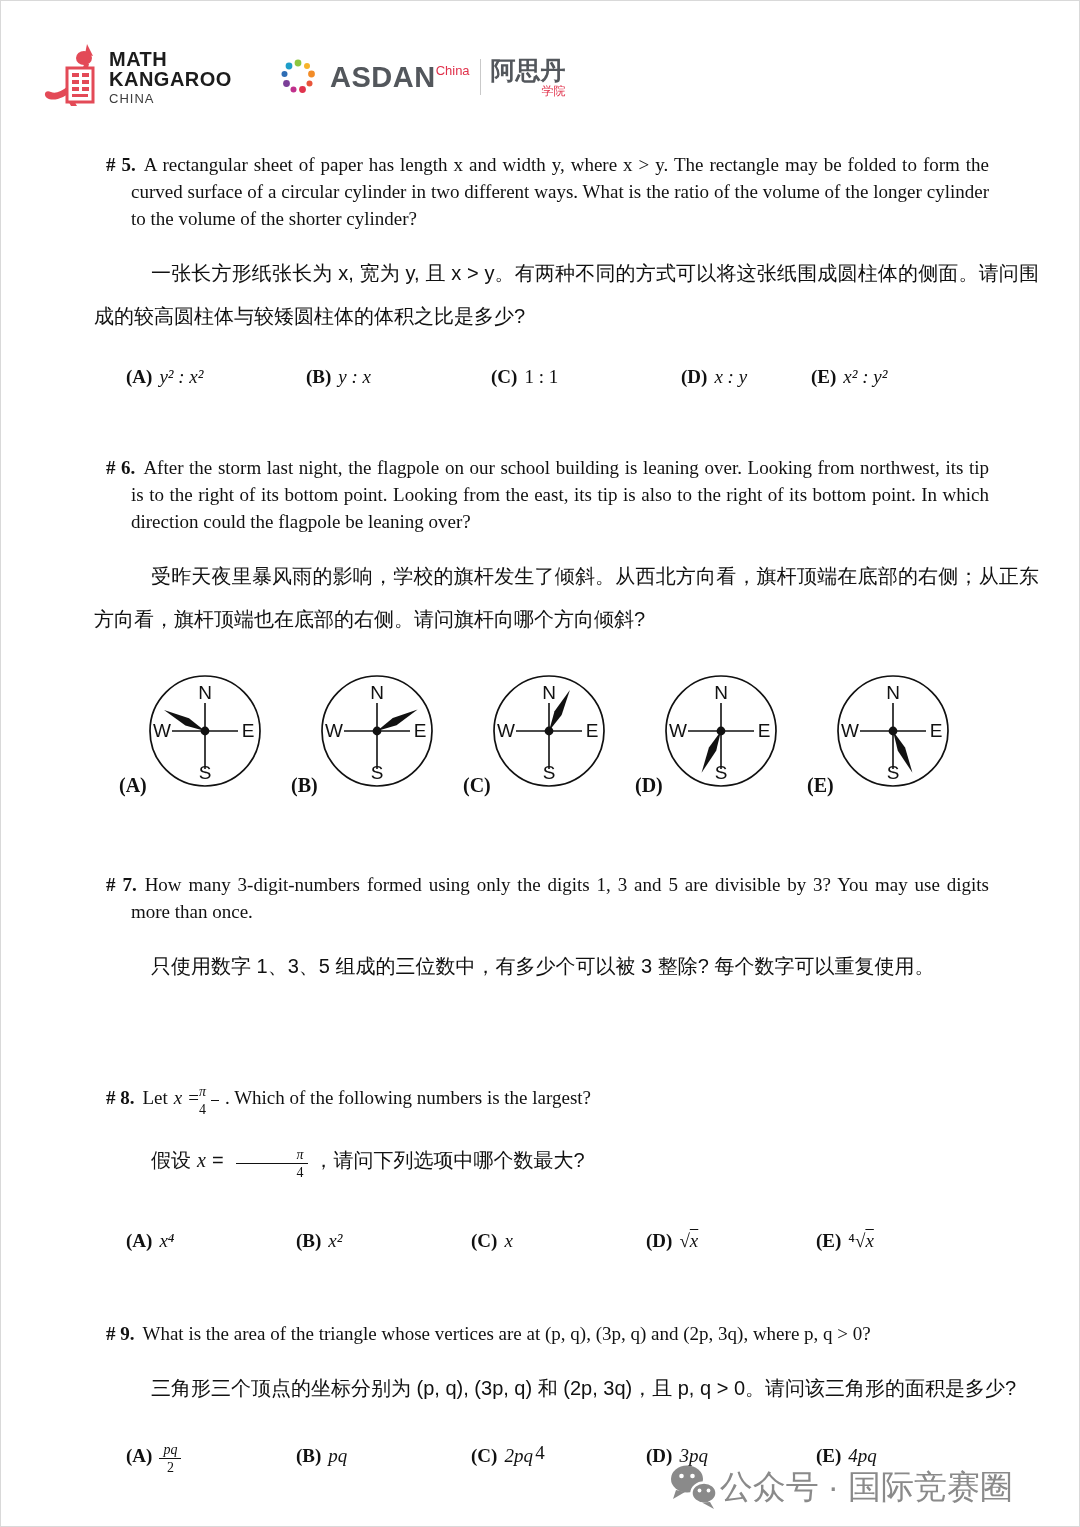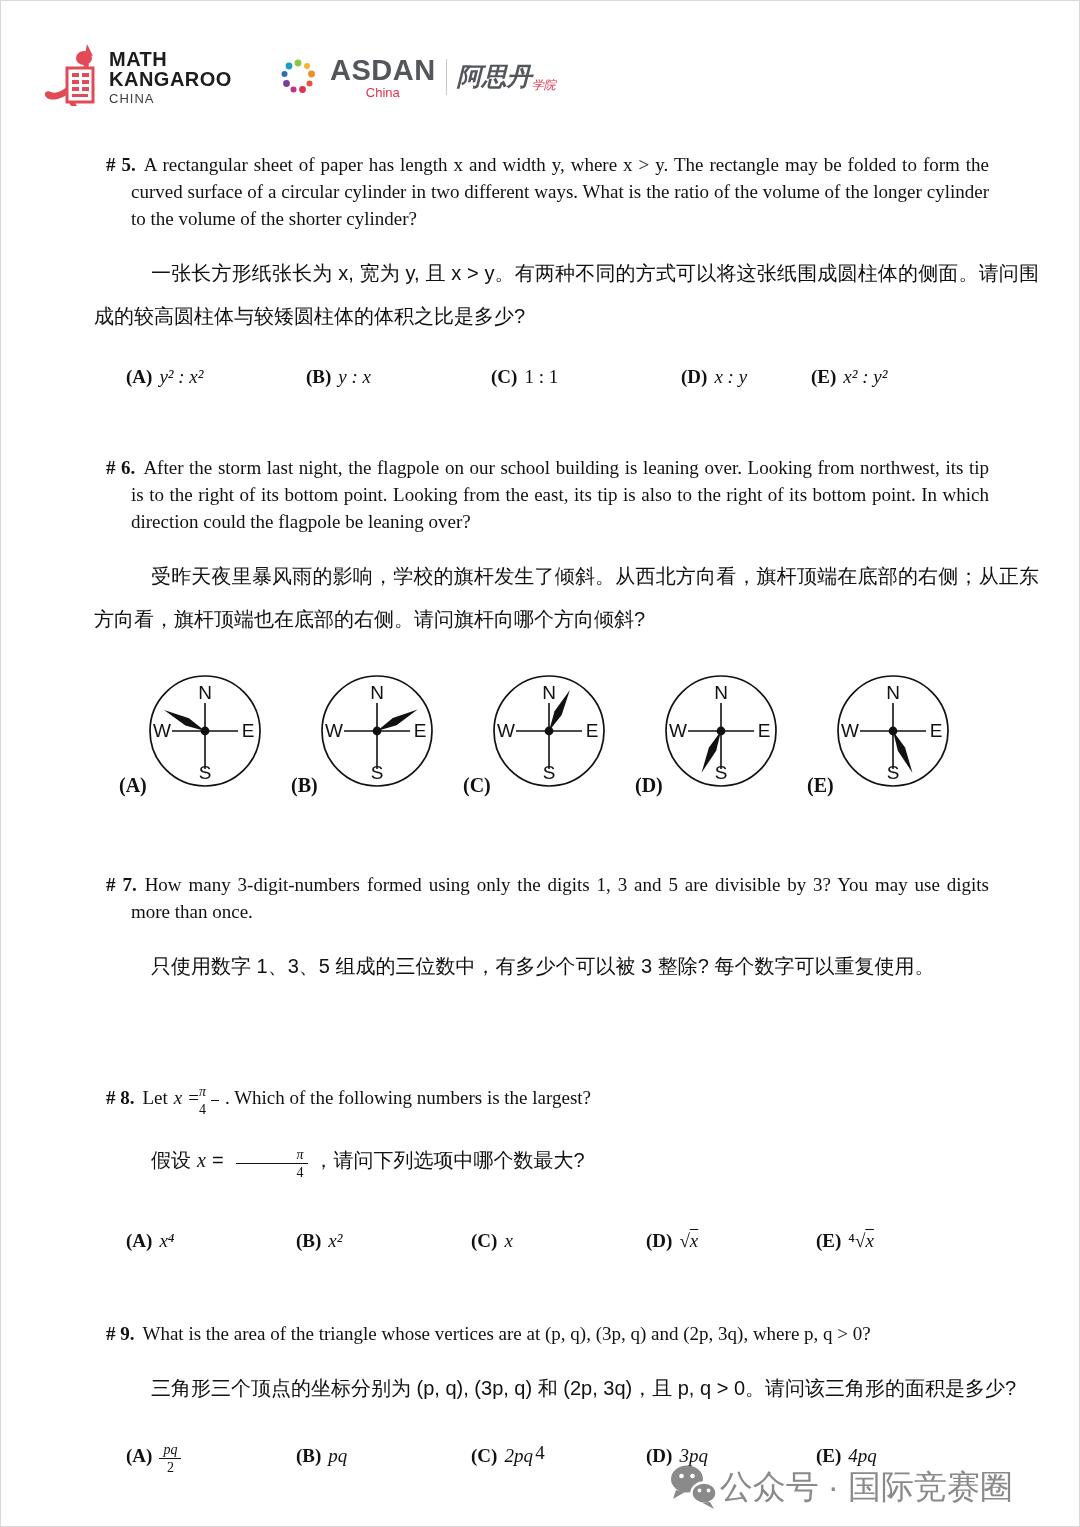--- a/index.html
+++ b/index.html
@@ -12,25 +12,25 @@
 
   
   .hdr { position:absolute; top:36px; left:40px; right:24px; height:80px;
          display:flex; align-items:center; }
   .mk-logo { display:flex; align-items:center; gap:4px; width:235px; }
   .mk-text { font-family:"Liberation Sans", sans-serif; line-height:1.02; }
   .mk-text .l1,.mk-text .l2 { font-size:20px; font-weight:bold; color:#1c1c1c; letter-spacing:0.5px;}
   .mk-text .l3 { font-size:13px; color:#3c3c3c; letter-spacing:1px; margin-top:2px;}
   .doc-title { flex:1; text-align:center; font-size:21px; font-weight:bold; font-style:italic; color:#111; padding-right:30px;}
   .asdan { display:flex; align-items:center; gap:10px; }
-  .asdan-en { display:flex; flex-direction:column; align-items:center; }
+  .asdan-en { display:flex; align-items:flex-start; }
   .asdan-name { font-family:"Liberation Sans", sans-serif; font-size:29px; font-weight:bold; color:#53575c; letter-spacing:0.5px; line-height:1;}
   .asdan-china { font-family:"Liberation Sans", sans-serif; font-size:13px; color:#e0314b; line-height:1; margin-top:1px;}
   .asdan-div { width:1px; height:36px; background:#c9c9c9; }
-  .asdan-cn { display:flex; flex-direction:row; align-items:flex-end;font-style:italic; }
+  .asdan-cn { display:flex; flex-direction:column; align-items:flex-end; }
   .asdan-cnname { font-family:"Liberation Sans", sans-serif; font-size:25px; font-weight:600; color:#53575c; line-height:1.1;}
   .asdan-cnsub { font-family:"Liberation Sans", sans-serif; font-size:12px; color:#e0314b; line-height:1;}
 
   
   .content { position:absolute; left:90px; right:90px; top:142px; }
   .q { margin-bottom:0; }
   .q-en { font-size:19px; line-height:27px; padding-left:40px; text-indent:-25px;
           text-align:justify; }
   .q-num { font-weight:bold; margin-right:8px; white-space:nowrap; }
   .mvar { font-style:italic; margin:0 6px; }

